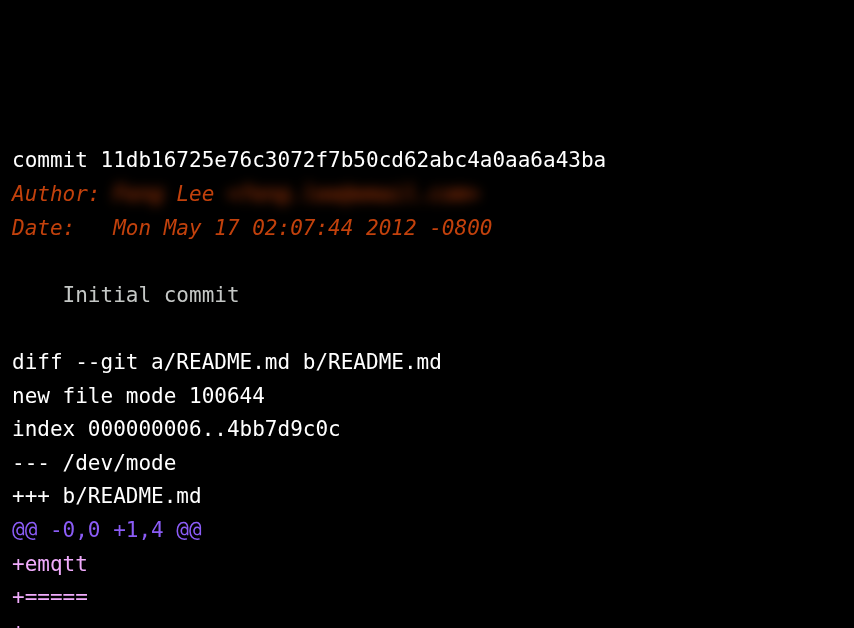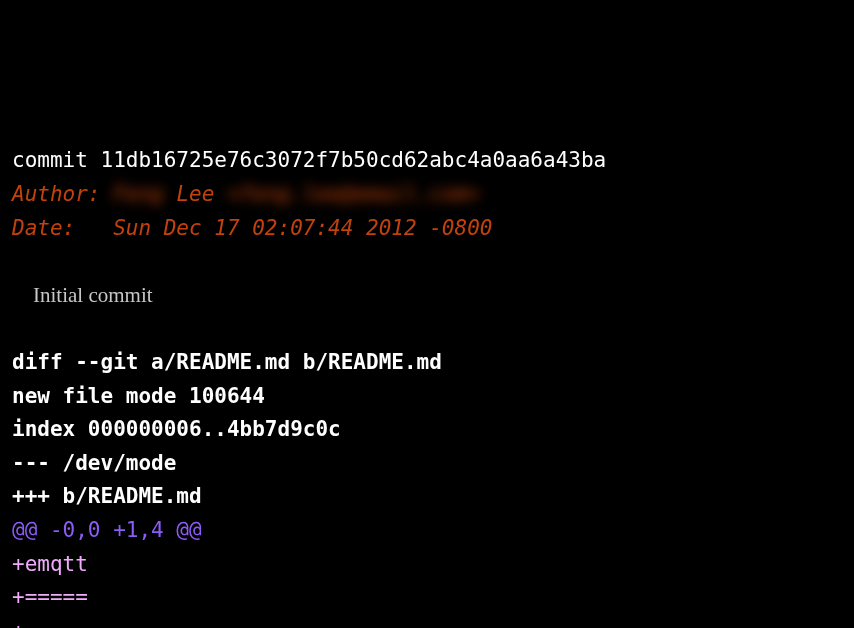--- a/index.html
+++ b/index.html
@@ -21,44 +21,43 @@
     }
     .commit-hash {
       color: #ffffff;
     }
     .author-date {
       color: #c2410c;
       font-style: italic;
     }
     .commit-msg {
       color: #c5c8c6;
-      font-family: Liberation Serif, serif;
     }
     .diff-header {
       color: #ffffff;
-      font-weight: bold;
+      font-weight: normal;
     }
     .hunk-header {
       color: #8b5cf6;
     }
     .added {
       color: #f0abfc;
     }
     .blurred {
       filter: blur(6px);
     }
   </style>
 </head>
 <body>
 
 
 
 <div><span class="commit-hash">commit 11db16725e76c3072f7b50cd62abc4a0aa6a43ba</span>
 <span class="author-date"><span>Author: </span><span class="blurred">Feng</span><span> Lee </span><span class="blurred">&lt;feng.lee@email.com&gt;</span></span>
-<span class="author-date">Date:   Sun Dec 17 02:07:44 2012 -0800</span>
+<span class="author-date">Date:   Mon May 17 02:07:44 2012 -0800</span>
 
 <span class="commit-msg">    Initial commit</span>
 
 <span class="diff-header">diff --git a/README.md b/README.md</span>
 <span class="diff-header">new file mode 100644</span>
 <span class="diff-header">index 000000006..4bb7d9c0c</span>
 <span class="diff-header">--- /dev/mode</span>
 <span class="diff-header">+++ b/README.md</span>
 <span class="hunk-header">@@ -0,0 +1,4 @@</span>
 <span class="added">+emqtt</span>

